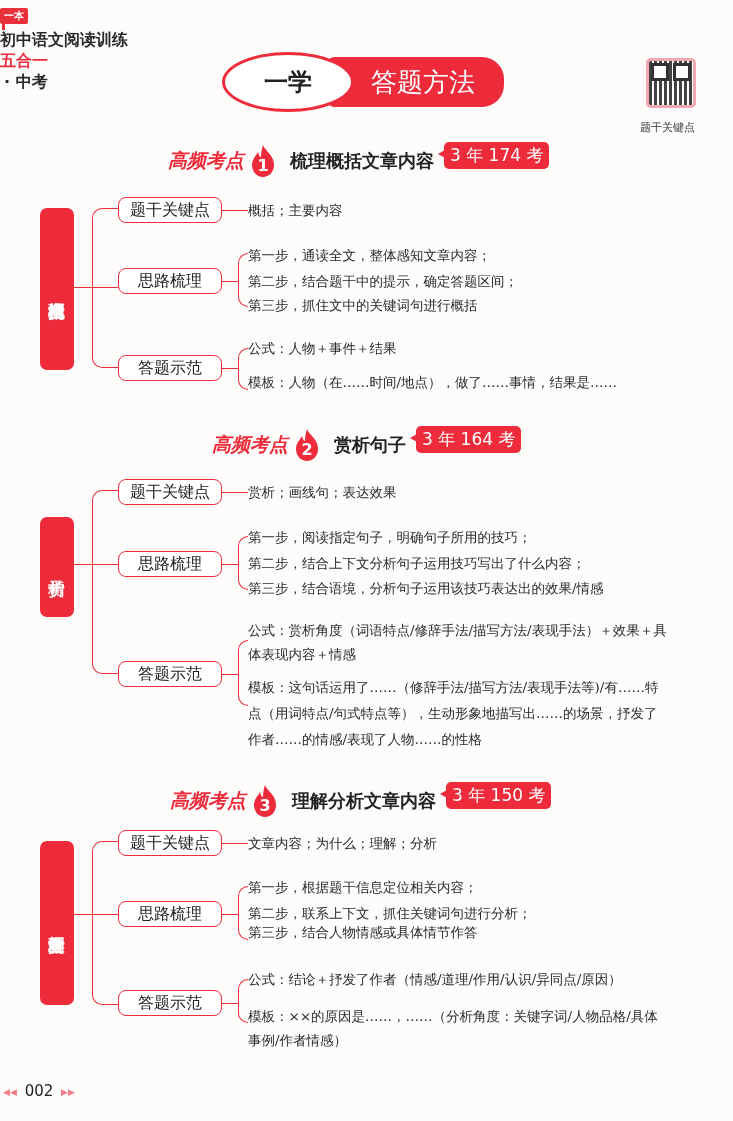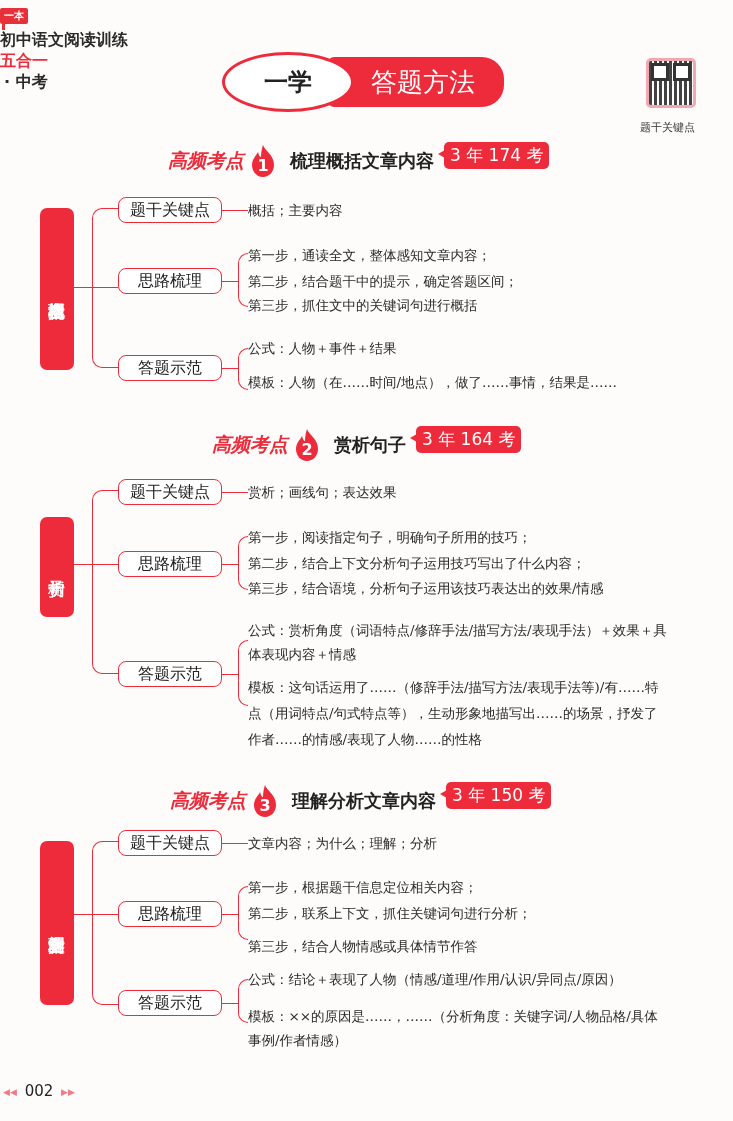--- a/index.html
+++ b/index.html
@@ -163,26 +163,26 @@
 
   <div class="node" style="top:4px;">题干关键点</div>
   <div class="ln" style="left:222px; top:17px; width:26px; height:1.4px;"></div>
   <div class="txt" style="top:5px;">文章内容；为什么；理解；分析</div>
 
   <div class="node" style="top:75px;">思路梳理</div>
   <div class="ln" style="left:222px; top:88px; width:16px; height:1.4px;"></div>
   <div class="brace" style="left:238px; top:60px; width:10px; height:54px;"></div>
   <div class="txt" style="top:49px;">第一步，根据题干信息定位相关内容；</div>
   <div class="txt" style="top:75px;">第二步，联系上下文，抓住关键词句进行分析；</div>
-  <div class="txt" style="top:108px;">第三步，结合人物情感或具体情节作答</div>
+  <div class="txt" style="top:94px;">第三步，结合人物情感或具体情节作答</div>
 
   <div class="node" style="top:164px;">答题示范</div>
   <div class="ln" style="left:222px; top:177px; width:16px; height:1.4px;"></div>
   <div class="brace" style="left:238px; top:153px; width:10px; height:44px;"></div>
-  <div class="txt" style="top:141px;">公式：结论＋表现了人物（情感/道理/作用/认识/异同点/原因）</div>
+  <div class="txt" style="top:141px;">公式：结论＋抒发了作者（情感/道理/作用/认识/异同点/原因）</div>
   <div class="txt wrap" style="top:178px;">模板：××的原因是……，……（分析角度：关键字词/人物品格/具体事例/作者情感）</div>
 </div>
 
 <div class="pg">
   <span class="ar">◀◀</span>
   <span>002</span>
   <span class="ar">▶▶</span>
 </div>
 
 </body></html>

